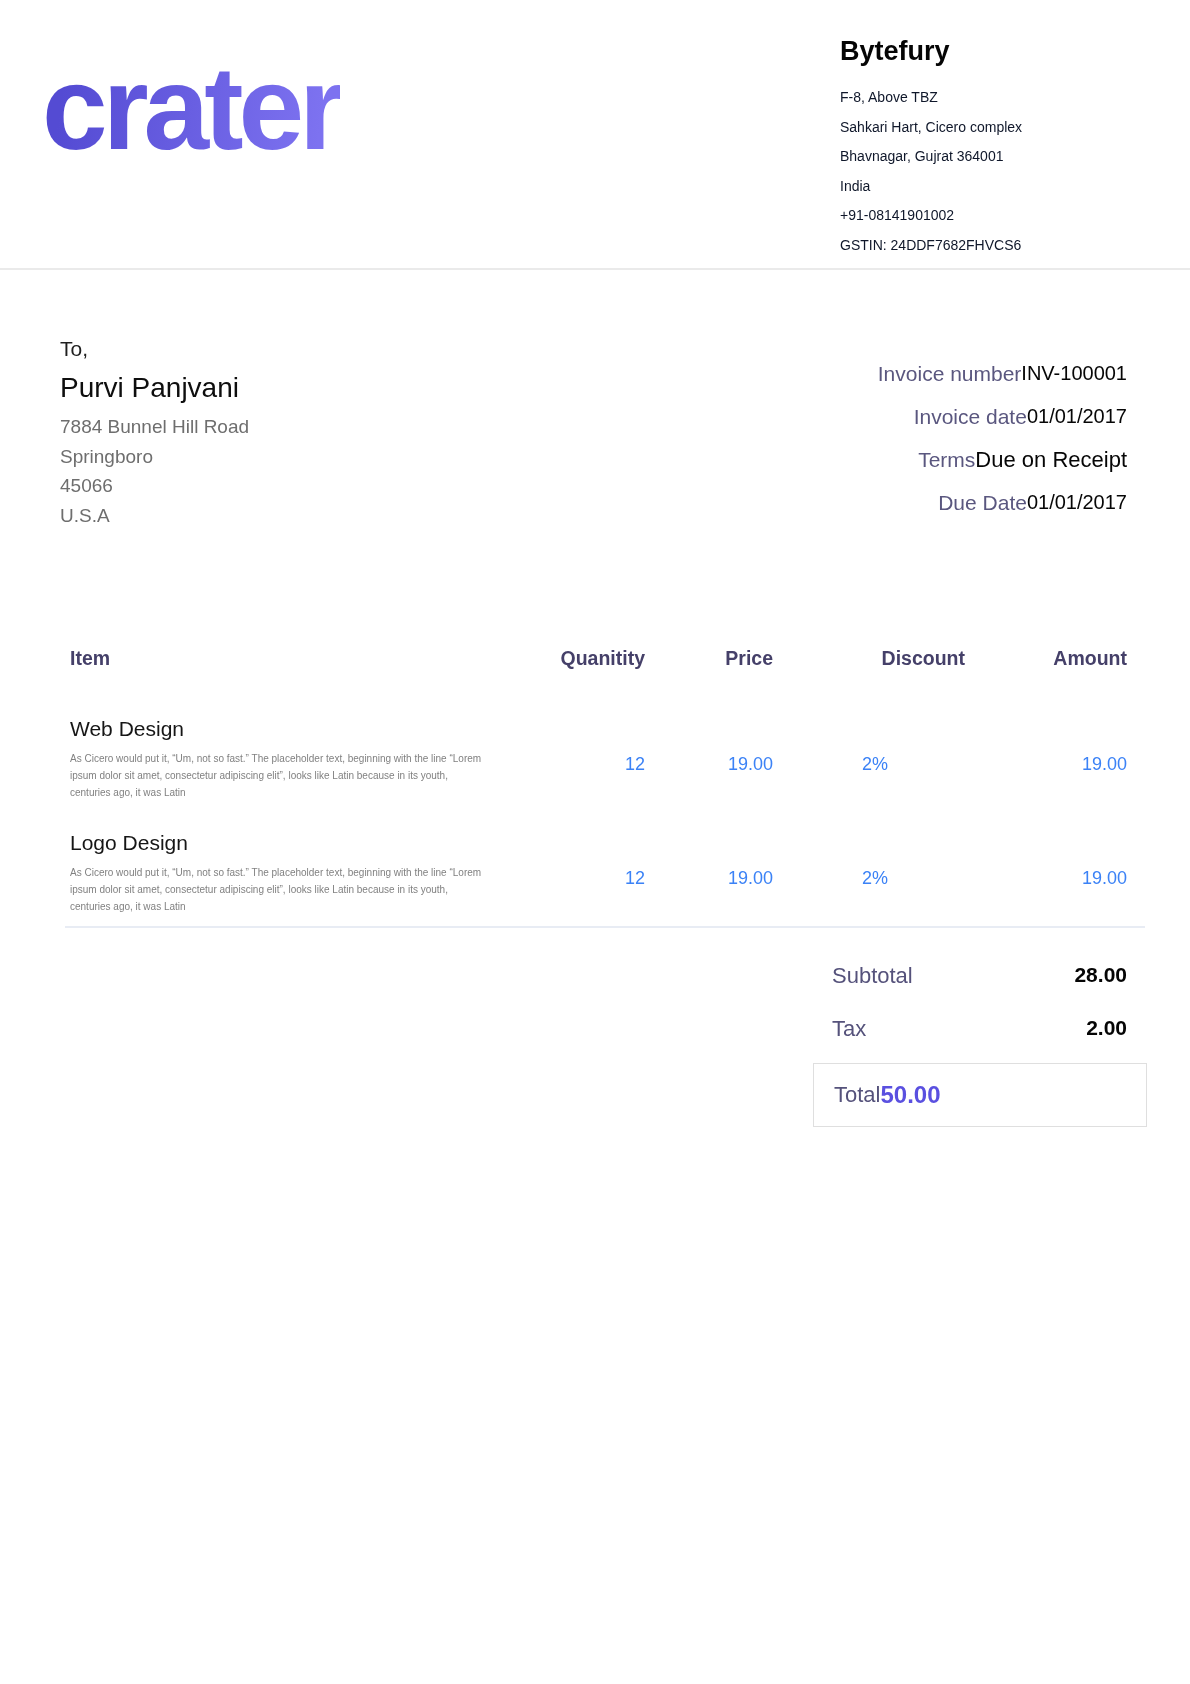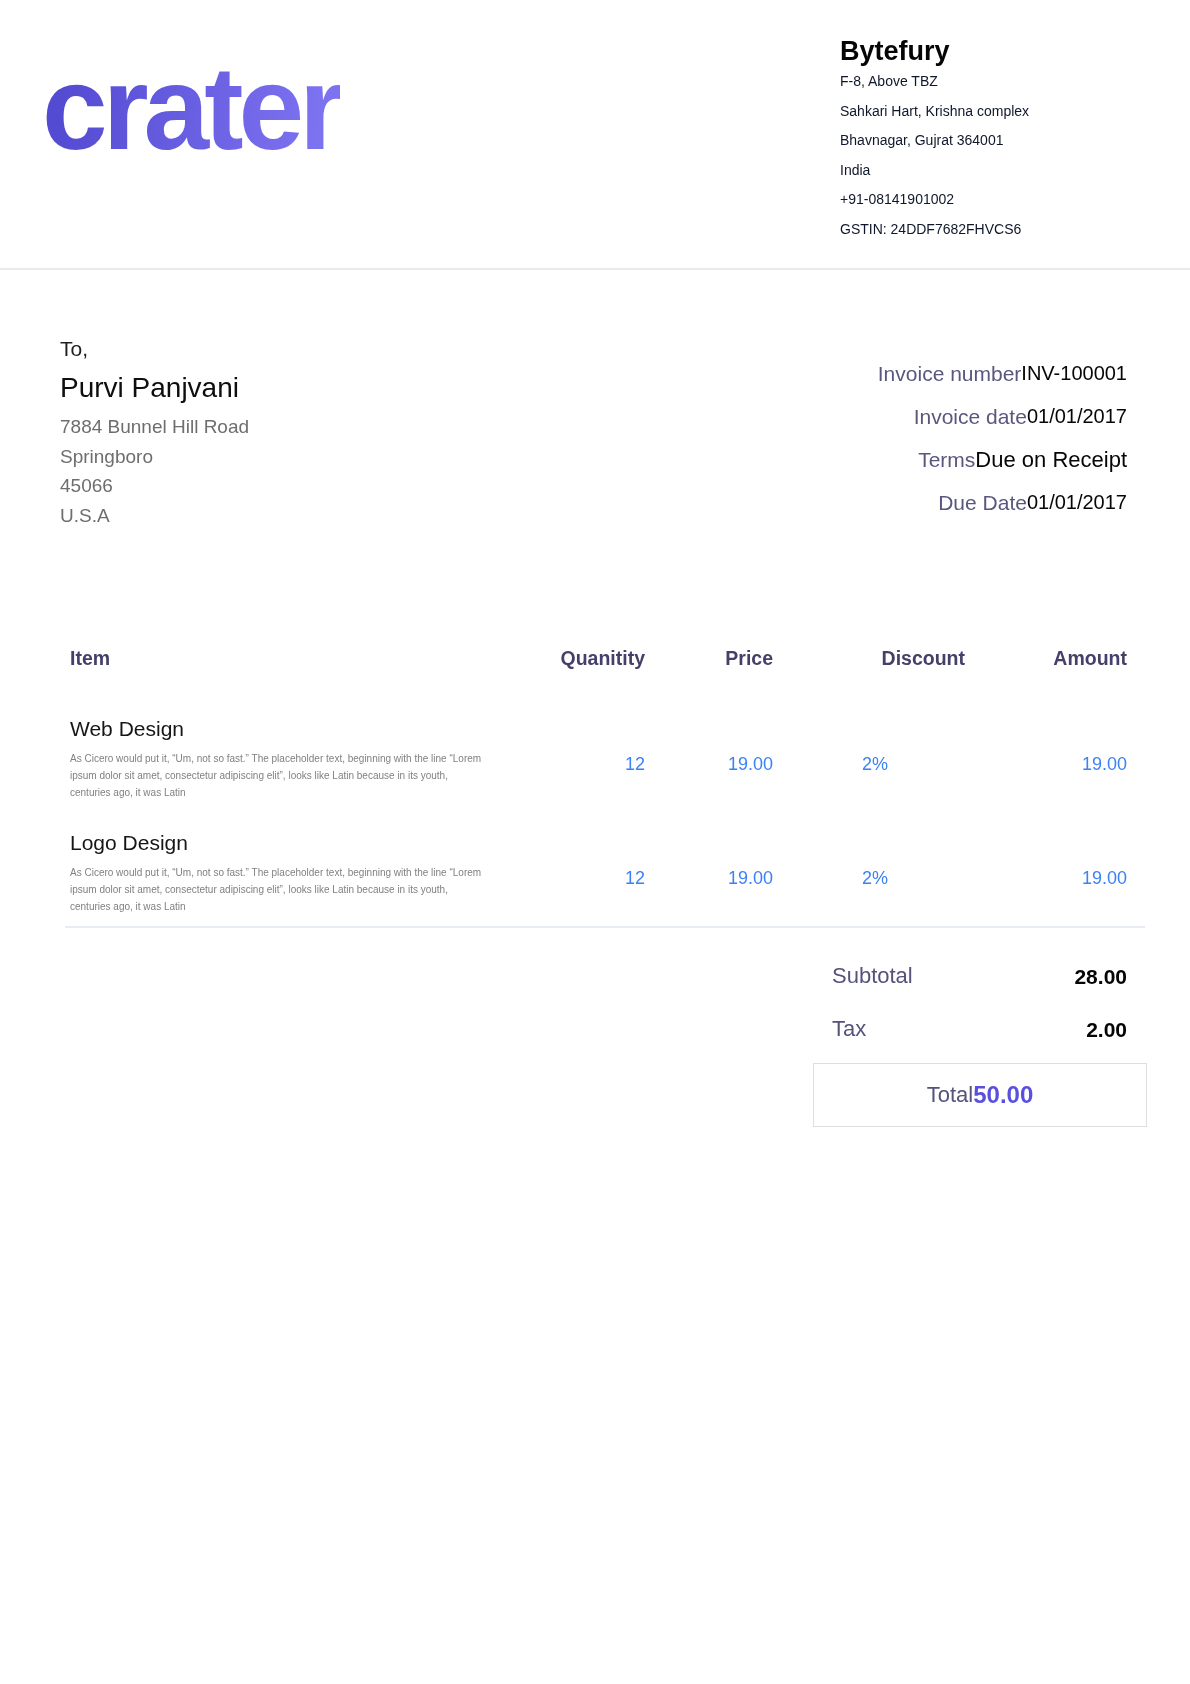--- a/index.html
+++ b/index.html
@@ -10,21 +10,21 @@
 
   .header { position:absolute; top:0; left:0; right:0; height:270px; background:#ffffff; border-bottom:2px solid #eaeaea; }
   .logo {
     position:absolute; left:42px; top:48px;
     font-size:118px; font-weight:bold; letter-spacing:-5px; line-height:120px;
     background:linear-gradient(97deg,#544bd3 8%,#7d72f0 92%);
     -webkit-background-clip:text; background-clip:text;
     -webkit-text-fill-color:transparent; color:#5e54df;
   }
   .company { position:absolute; left:840px; top:36px; width:320px; }
-  .company-name { font-size:27px; font-weight:bold; color:#050505; }
+  .company-name { font-size:27px; font-weight:bold; color:#050505; margin-bottom:16px; }
   .company-line { font-size:14px; color:#0f172a; line-height:29.5px; }
 
   .bill-to { position:absolute; left:60px; top:336px; }
   .to-label { font-size:21px; color:#1f1f1f; line-height:25px; margin-bottom:10px; }
   .to-name { font-size:28px; color:#0e0e0e; line-height:34px; margin-bottom:7px; }
   .to-line { font-size:19px; color:#6e6e6e; line-height:29.5px; }
 
   .meta { position:absolute; left:660px; top:352px; width:467px; }
   .meta-row { display:flex; justify-content:flex-end; align-items:center; height:43px; }
   .meta-label { font-size:21px; color:#5a577f; }
@@ -37,44 +37,44 @@
   .h-cell.num { text-align:right; }
   .t-row { margin-top:44px; }
   .t-row + .t-row { margin-top:28px; }
   .item-name { font-size:21px; color:#161616; line-height:28px; }
   .item-desc { font-size:10px; color:#818181; line-height:17px; margin-top:7px; max-width:420px; }
   .cell.num { font-size:18px; color:#3b82f6; text-align:right; margin-top:39px; }
   .cell.disc { padding-right:77px; }
 
   .divider { position:absolute; left:65px; right:45px; top:926px; height:2px; background:#e8ecf4; }
 
-  .sub-row { position:absolute; left:832px; width:295px; display:flex; justify-content:space-between; align-items:flex-end; }
+  .sub-row { position:absolute; left:832px; width:295px; display:flex; justify-content:space-between; align-items:flex-start; }
   .sub-row.subtotal { top:963px; }
   .sub-row.tax { top:1016px; }
   .sum-label { font-size:22px; color:#55527b; }
   .sum-value { font-size:21px; font-weight:bold; color:#050505; }
 
   .total-box { position:absolute; left:813px; top:1063px; width:334px; height:64px;
     border:1px solid #dfdfdf; background:#ffffff;
-    display:flex; justify-content:center; align-items:center; padding:0 20px; }
+    display:flex; justify-content:flex-start; align-items:center; padding:0 20px; }
   .total-label { font-size:22px; color:#55527b; }
   .total-value { font-size:24px; font-weight:bold; color:#5a50e0; }
 </style>
 </head>
 <body>
 
 <div class="page">
   <div class="top-bar"></div>
 
   <header class="header">
     <div class="logo">crater</div>
     <div class="company">
       <div class="company-name">Bytefury</div>
       <div class="company-line">F-8, Above TBZ</div>
-      <div class="company-line">Sahkari Hart, Krishna complex</div>
+      <div class="company-line">Sahkari Hart, Cicero complex</div>
       <div class="company-line">Bhavnagar, Gujrat 364001</div>
       <div class="company-line">India</div>
       <div class="company-line">+91-08141901002</div>
       <div class="company-line">GSTIN: 24DDF7682FHVCS6</div>
     </div>
   </header>
 
   <section class="bill-to">
     <div class="to-label">To,</div>
     <div class="to-name">Purvi Panjvani</div>

